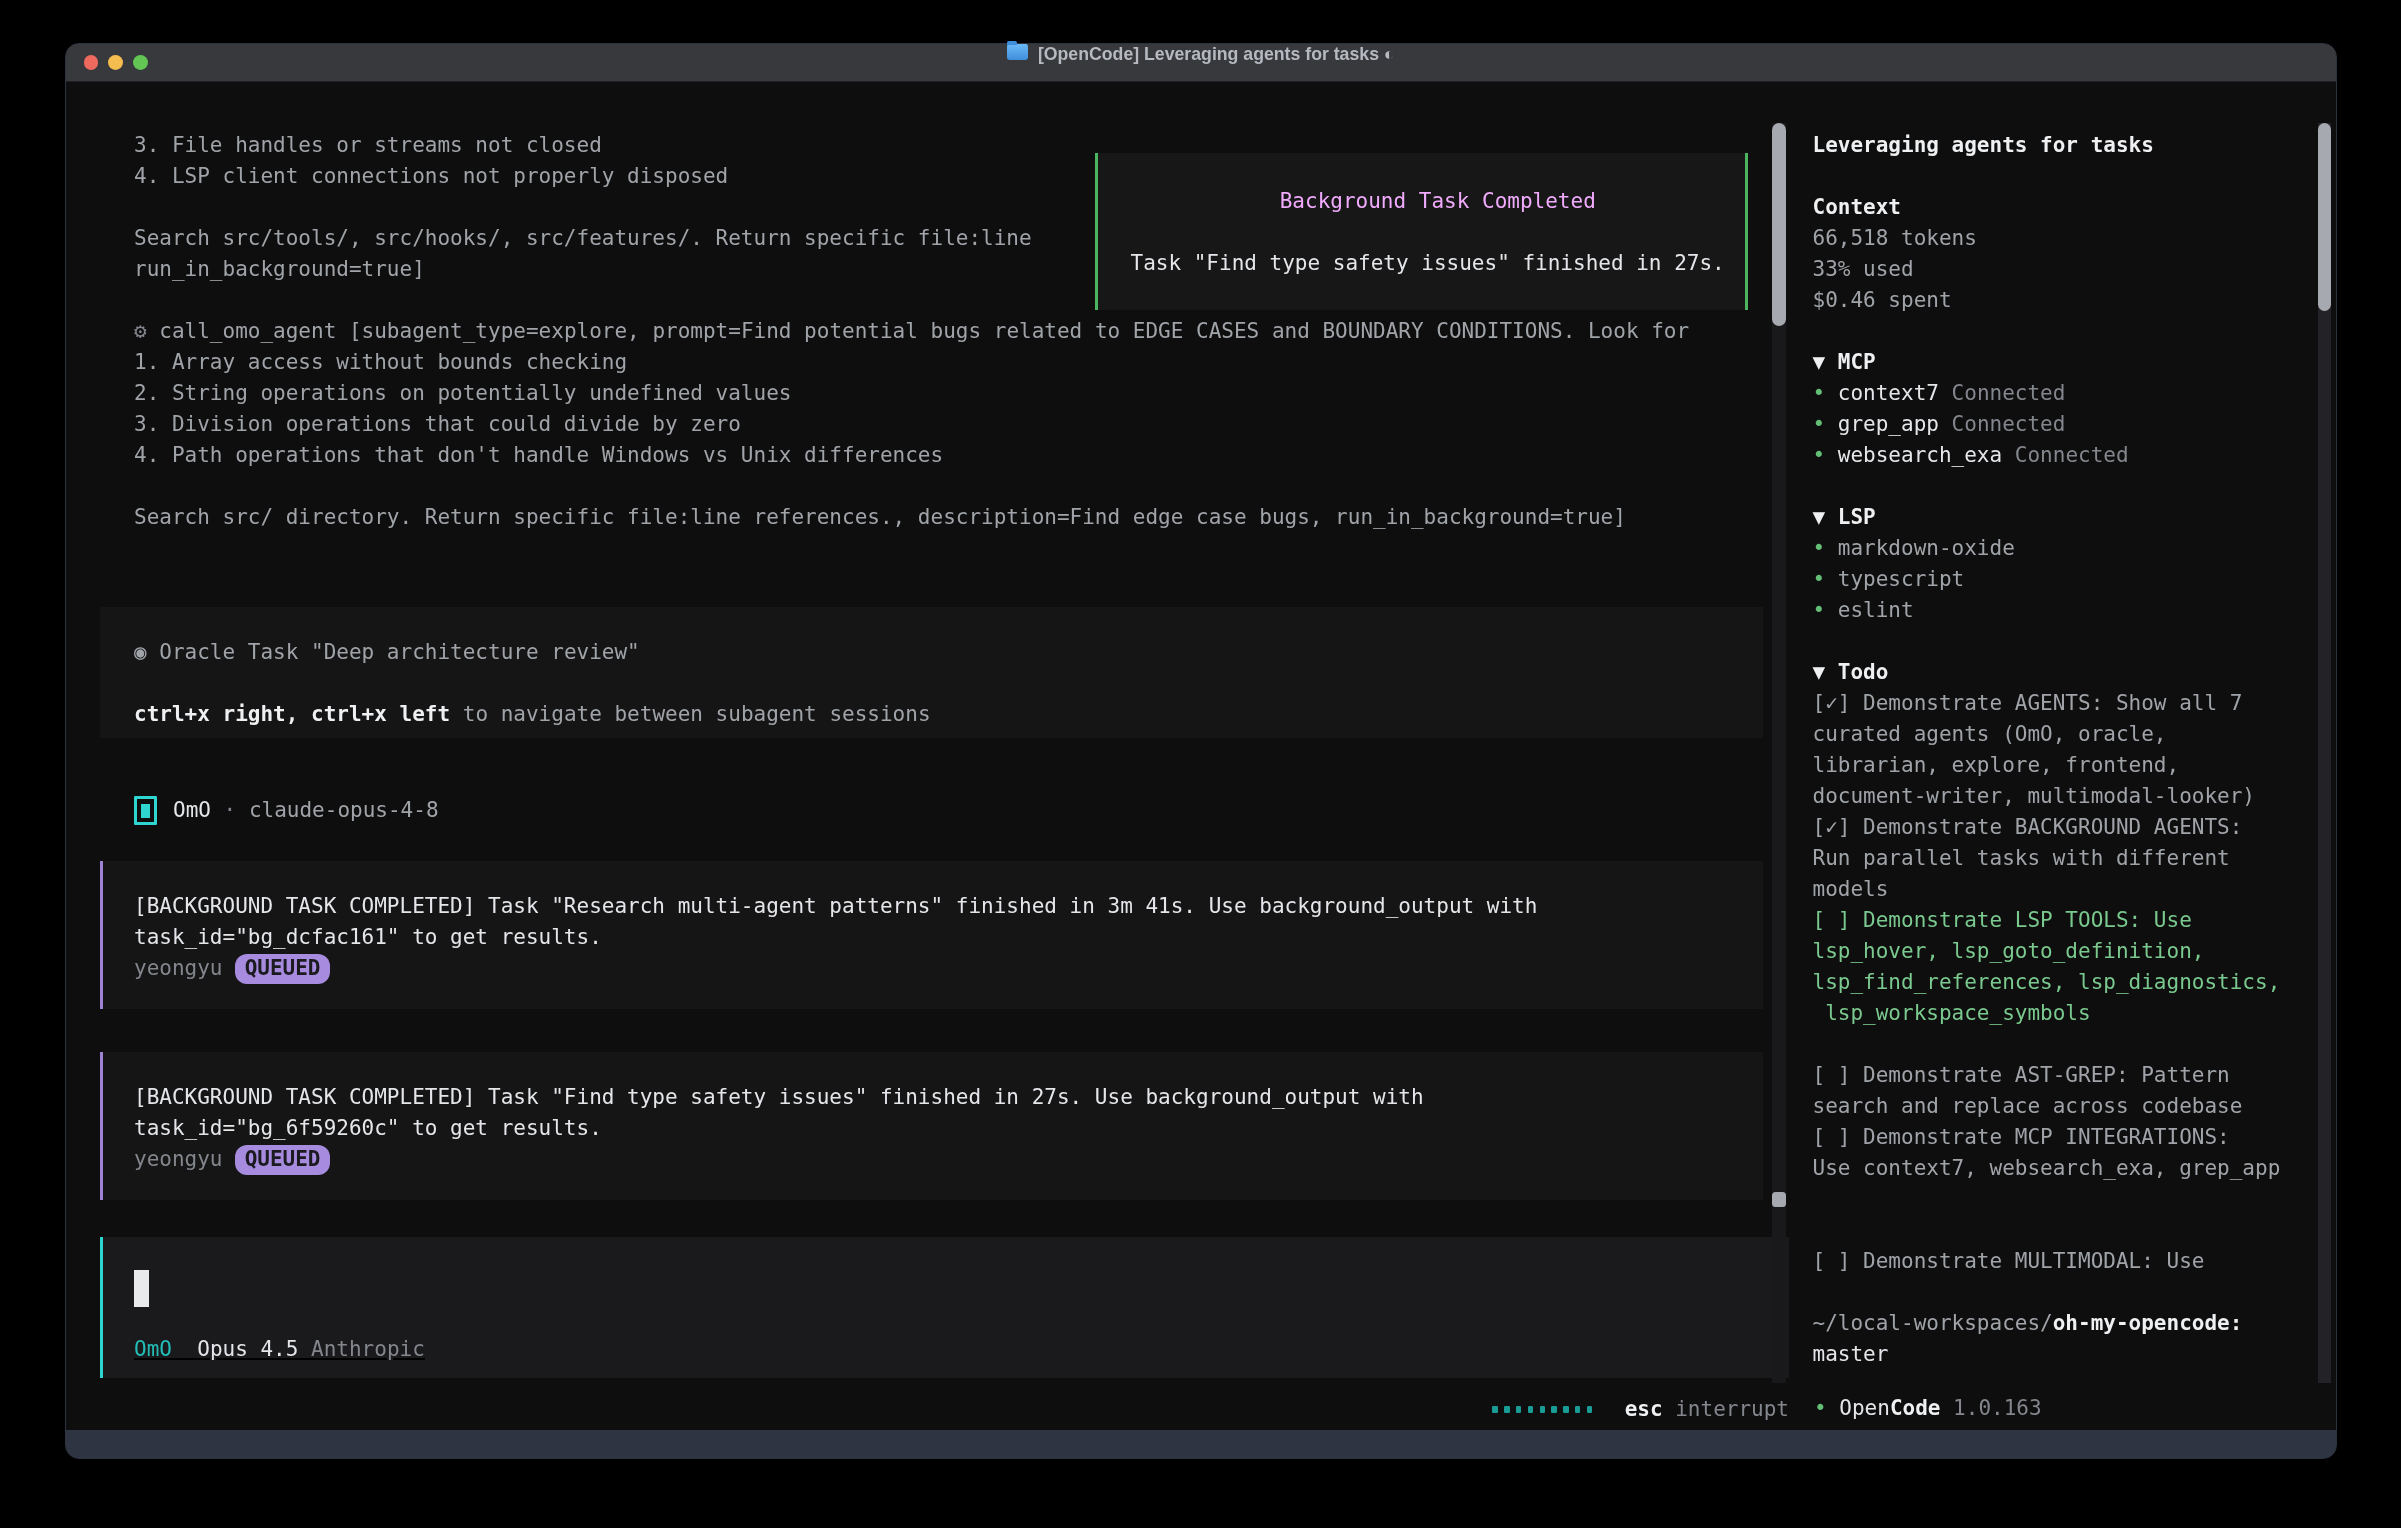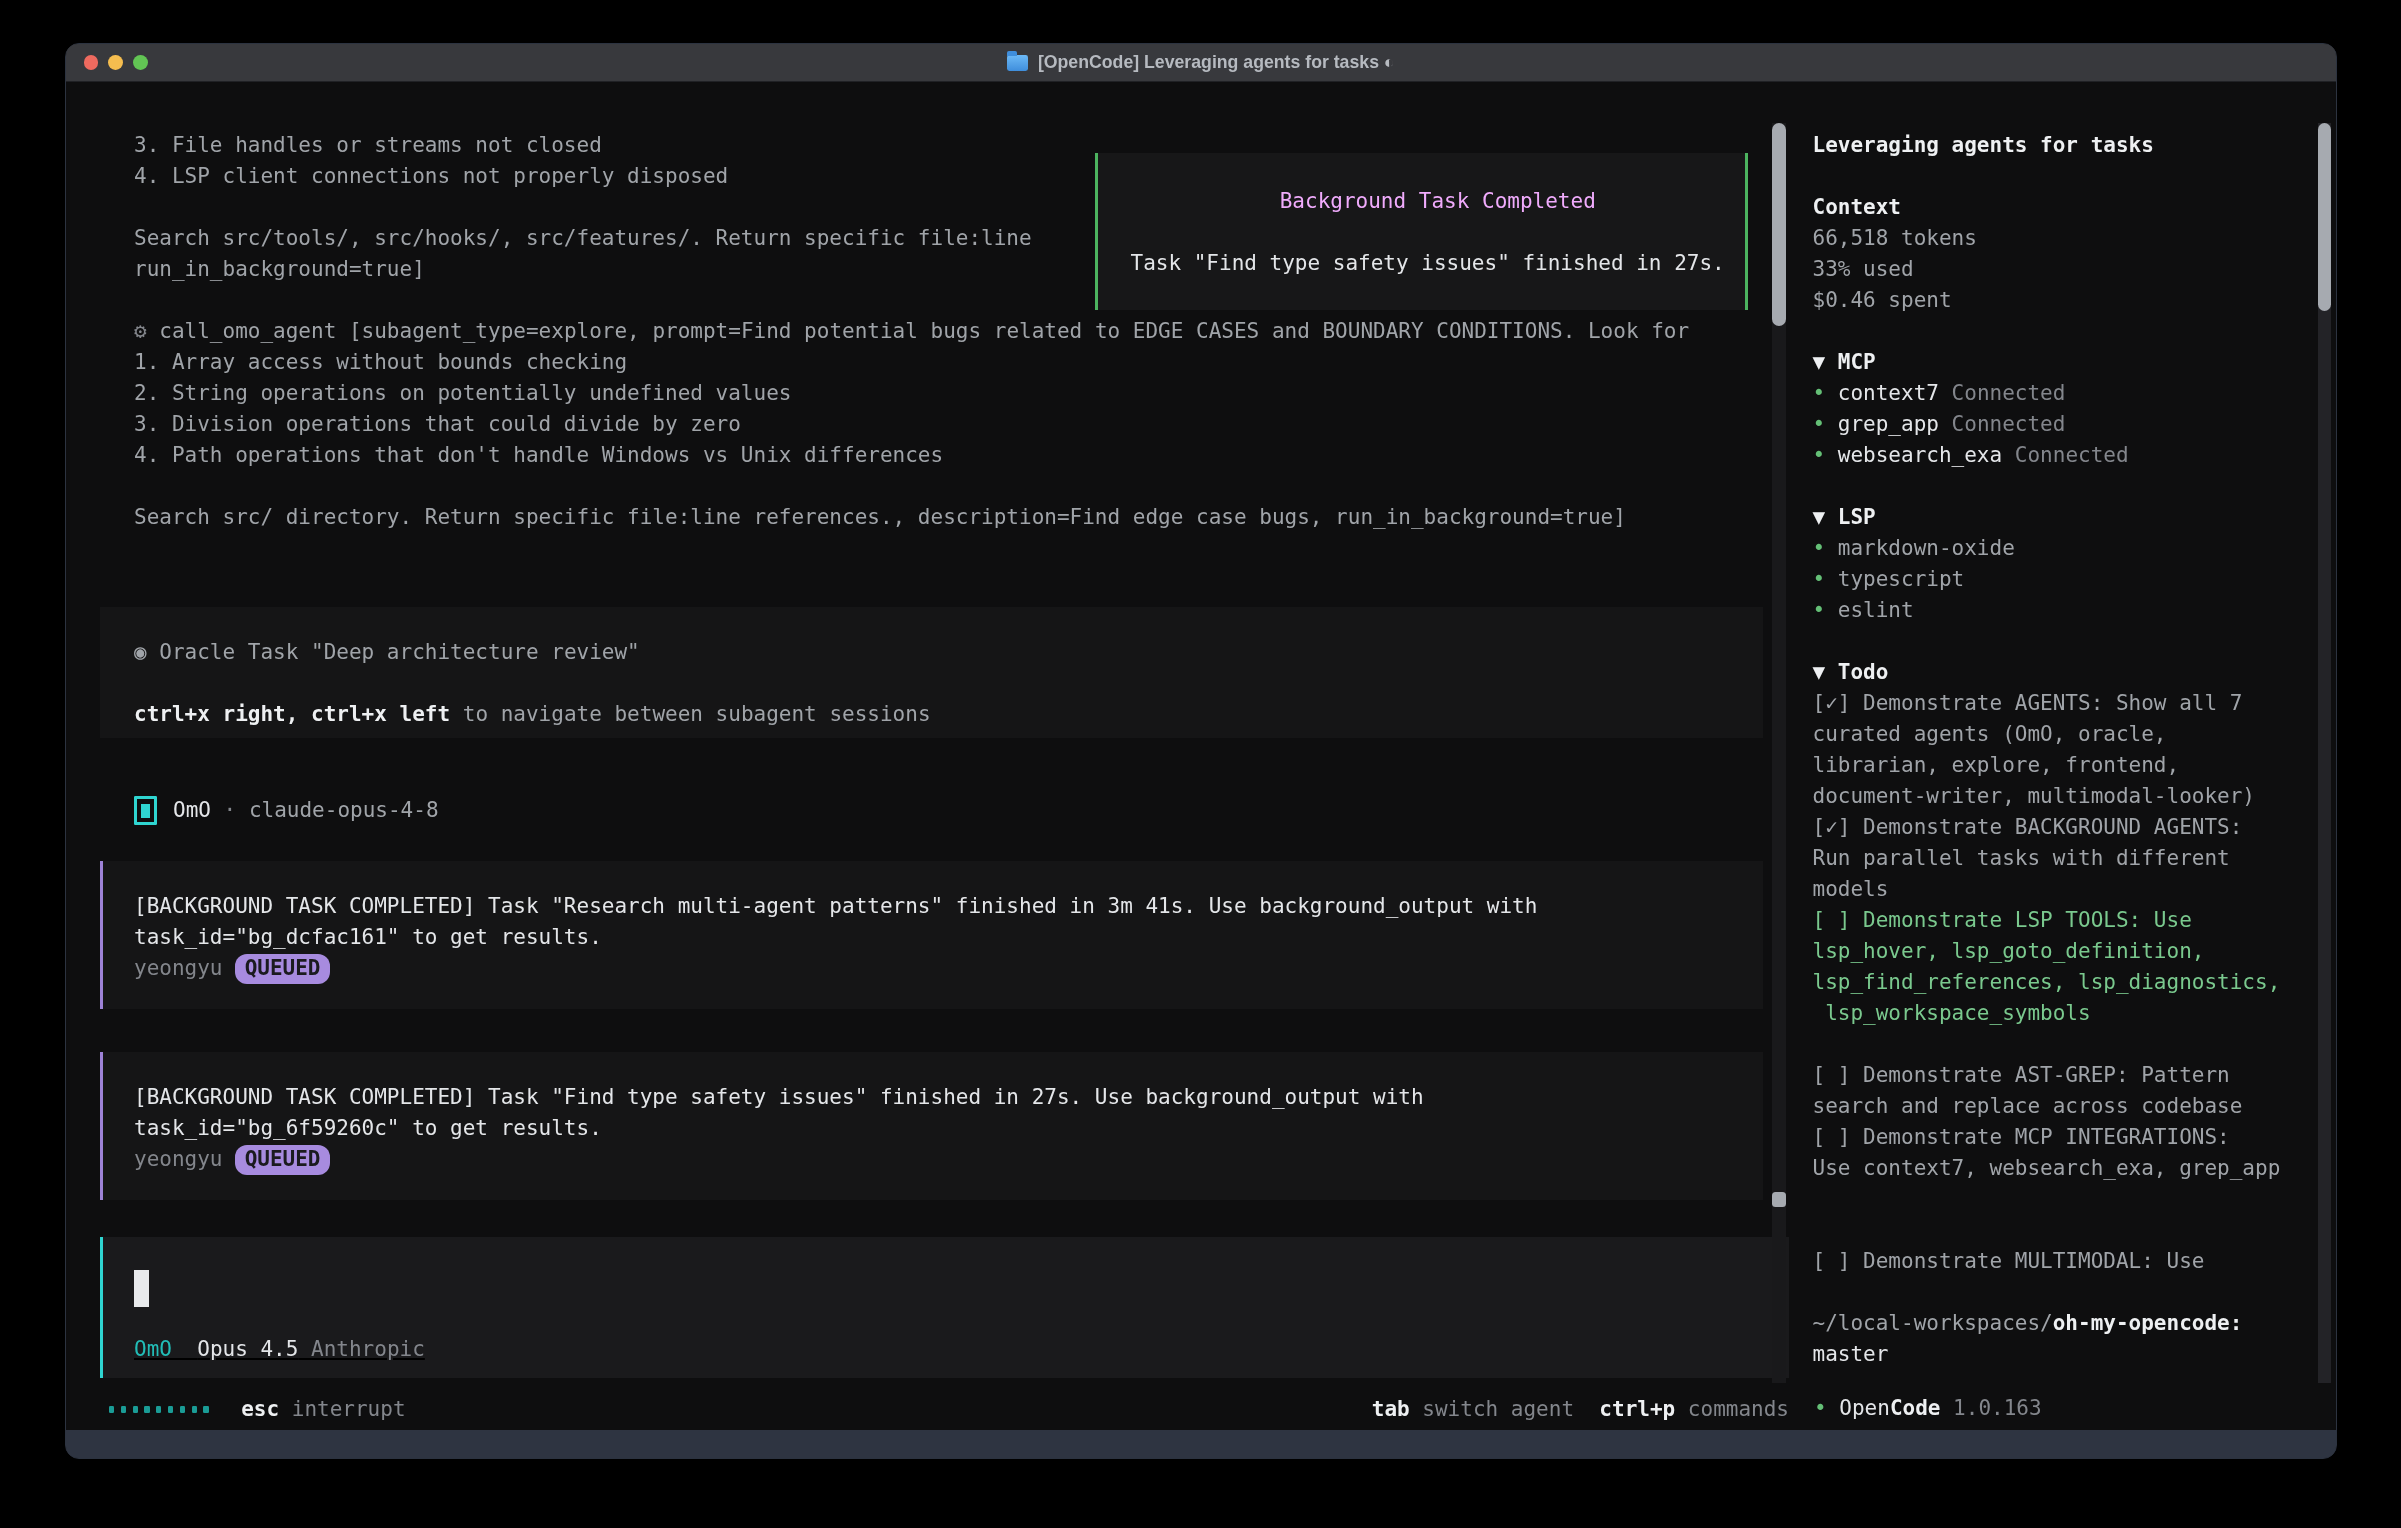--- a/index.html
+++ b/index.html
@@ -9,21 +9,21 @@
           background:#0e0e0f;border:1.8px solid #2c3340;border-radius:14px;box-sizing:border-box;
           box-shadow:0 17.7px 47px rgba(0,0,0,.8);}
   
   .titlebar{position:absolute;top:0;left:0;right:0;height:37px;background:#38393d;
             border-radius:11.8px 11.8px 0 0;border-bottom:0.6px solid #202125;}
   .traffic{position:absolute;left:17.7px;top:0;height:37px;display:flex;align-items:center;gap:10px;}
   .tl{width:14.8px;height:14.8px;border-radius:50%;}
   .tl-close{background:#ee6a5f;}
   .tl-min{background:#f5bd4f;}
   .tl-max{background:#62c554;}
-  .title-wrap{position:absolute;left:0;right:0;top:0;height:37px;display:flex;align-items:center;
+  .title-wrap{position:absolute;left:0;right:0;top:0;height:37px;display:flex;
               justify-content:center;gap:9.5px;}
   .folder-icon{position:relative;width:21px;height:16px;border-radius:2.4px;
                background:linear-gradient(180deg,#6cb9f6,#3f8edc);}
   .folder-icon::before{content:"";position:absolute;top:-3.5px;left:0;width:9.5px;height:4.7px;
                border-radius:1.8px 1.8px 0 0;background:#3f8edc;}
   .win-title{font-family:"Liberation Sans", sans-serif;font-weight:700;font-size:17.7px;color:#b6bac0;}
   
   .content{position:absolute;top:37px;left:0;right:0;bottom:28px;background:#0e0e0f;overflow:hidden;margin-top:11px;}
   .bottom-frame{position:absolute;bottom:0;left:0;right:0;height:28px;background:#2e3441;
                 border-radius:0 0 11.8px 11.8px;}
@@ -52,21 +52,21 @@
             display:flex;align-items:center;justify-content:center;}
   .omo-icon-fill{width:9.5px;height:14px;background:#2fd5d1;}
   .card{position:absolute;left:34px;width:1663px;height:148px;box-sizing:border-box;background:#151516;
         border-left:3.5px solid #9d82d6;padding:30px 0 0 31px;}
   .card1{top:769px;} .card2{top:960px;}
   .input-panel{position:absolute;left:34px;top:1145px;width:1689px;height:141px;box-sizing:border-box;
                background:#1a1a1c;border-left:3.5px solid #2fd5d1;}
   .cursor{position:absolute;left:31px;top:33px;width:15.4px;height:37px;background:#e8eaec;}
   .model-line{position:absolute;left:31px;top:97px;text-decoration:underline;}
   .statusrow{position:absolute;left:43px;top:1302px;width:1680px;height:31px;display:flex;
-             justify-content:space-between;align-items:flex-end;}
+             justify-content:space-between;align-items:flex-end;flex-direction:column;}
   .status-left{display:flex;align-items:center;}
   .dots{display:flex;gap:6.5px;margin-right:32.5px;}
   .dot{width:5.3px;height:7.7px;border-radius:1.2px;background:#1a9c96;}
   .sb-track-main{position:absolute;left:1706px;top:31px;width:14px;height:1260px;background:#19191b;}
   .sb-thumb-main{position:absolute;left:0;top:0;width:14px;height:203px;background:#a6aab0;border-radius:7px;}
   .sb-seg-main{position:absolute;left:0;top:1069px;width:14px;height:15.4px;background:#a6aab0;border-radius:3.5px;}
   
   .sidebar{position:absolute;left:1730px;top:0;bottom:0;width:542px;}
   .sidebar-lines{position:absolute;left:16.5px;top:38px;}
   .sidebar-footer{position:absolute;left:18px;top:1301px;}

